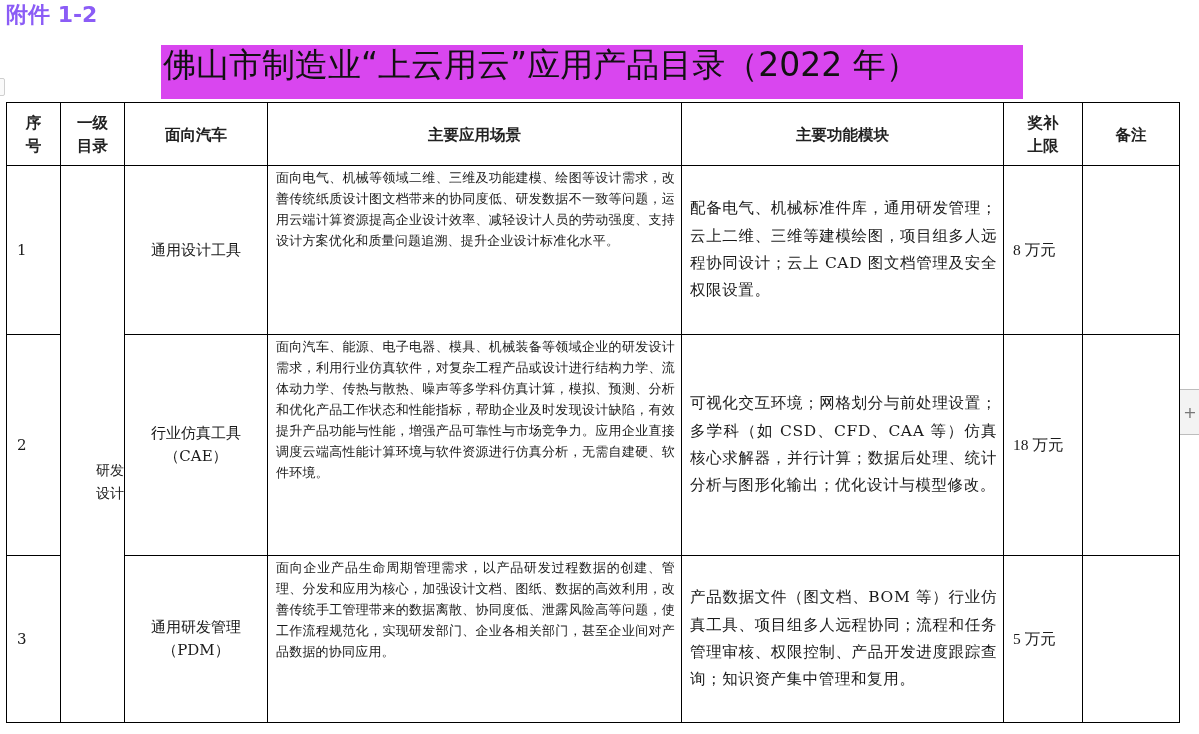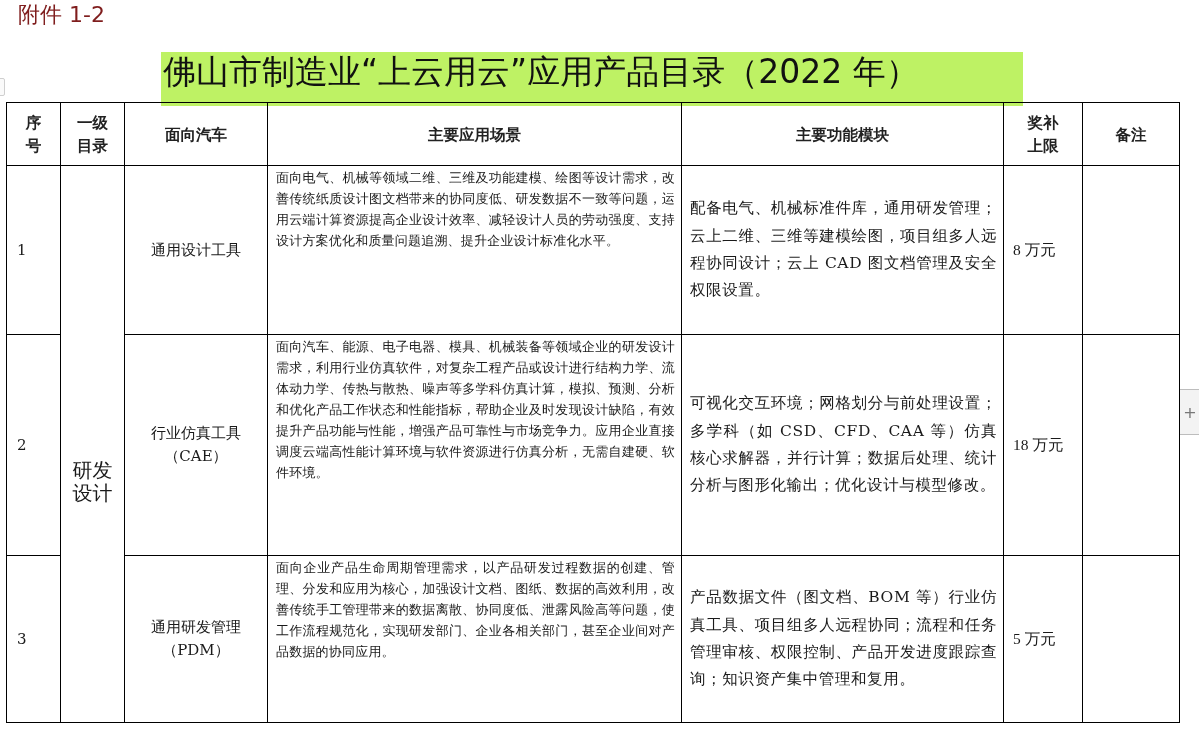--- a/index.html
+++ b/index.html
@@ -5,28 +5,28 @@
     html, body {
       margin: 0; padding: 0;
       width: 1199px; height: 734px;
       background: #ffffff;
       overflow: hidden;
       position: relative;
       font-family: "DejaVu Serif", "Liberation Serif", serif;
       color: #1a1a1a;
     }
     .attach-label {
-      position: absolute; left: 18px; top: 0px;
+      position: absolute; left: 6px; top: 0px;
       font-family: "DejaVu Sans", "Liberation Sans", sans-serif;
-      font-size: 22px; line-height: 30px; color: #7f1d1d;
+      font-size: 22px; line-height: 30px; color: #8b5cf6; font-weight: bold;
     }
     .title-wrap {
-      position: absolute; left: 161px; top: 52px;
+      position: absolute; left: 161px; top: 45px;
       width: 862px; height: 54px;
-      background: #bef264;
+      background: #d946ef;
     }
     .title {
       position: absolute; left: 0; top: 0;
       font-family: "DejaVu Sans", "Liberation Sans", sans-serif;
       font-size: 33px; line-height: 40px;
       color: #111; white-space: nowrap;
       padding-left: 2px;
     }
     .left-marker {
       position: absolute; left: -4px; top: 78px;
@@ -53,21 +53,21 @@
       vertical-align: middle;
     }
     th {
       font-weight: bold;
       font-size: 15.5px;
       line-height: 23px;
       text-align: center;
       color: #222;
     }
     .cell-no { text-align: left; padding-left: 10px !important; font-size: 15px; }
-    .cell-l1 { text-align: center; font-size: 20px; line-height: 23px; }
+    .cell-l1 { text-align: right; font-size: 14px; line-height: 23px; }
     .cell-l2 { text-align: center; font-size: 15px; line-height: 23px; }
     .cell-scene {
       font-size: 13px; line-height: 21px;
       text-align: justify;
       padding: 0 6px 0 8px !important;
       vertical-align: top !important;
       letter-spacing: 0.2px;
       margin-top: 12px;
     }
     .cell-func {

